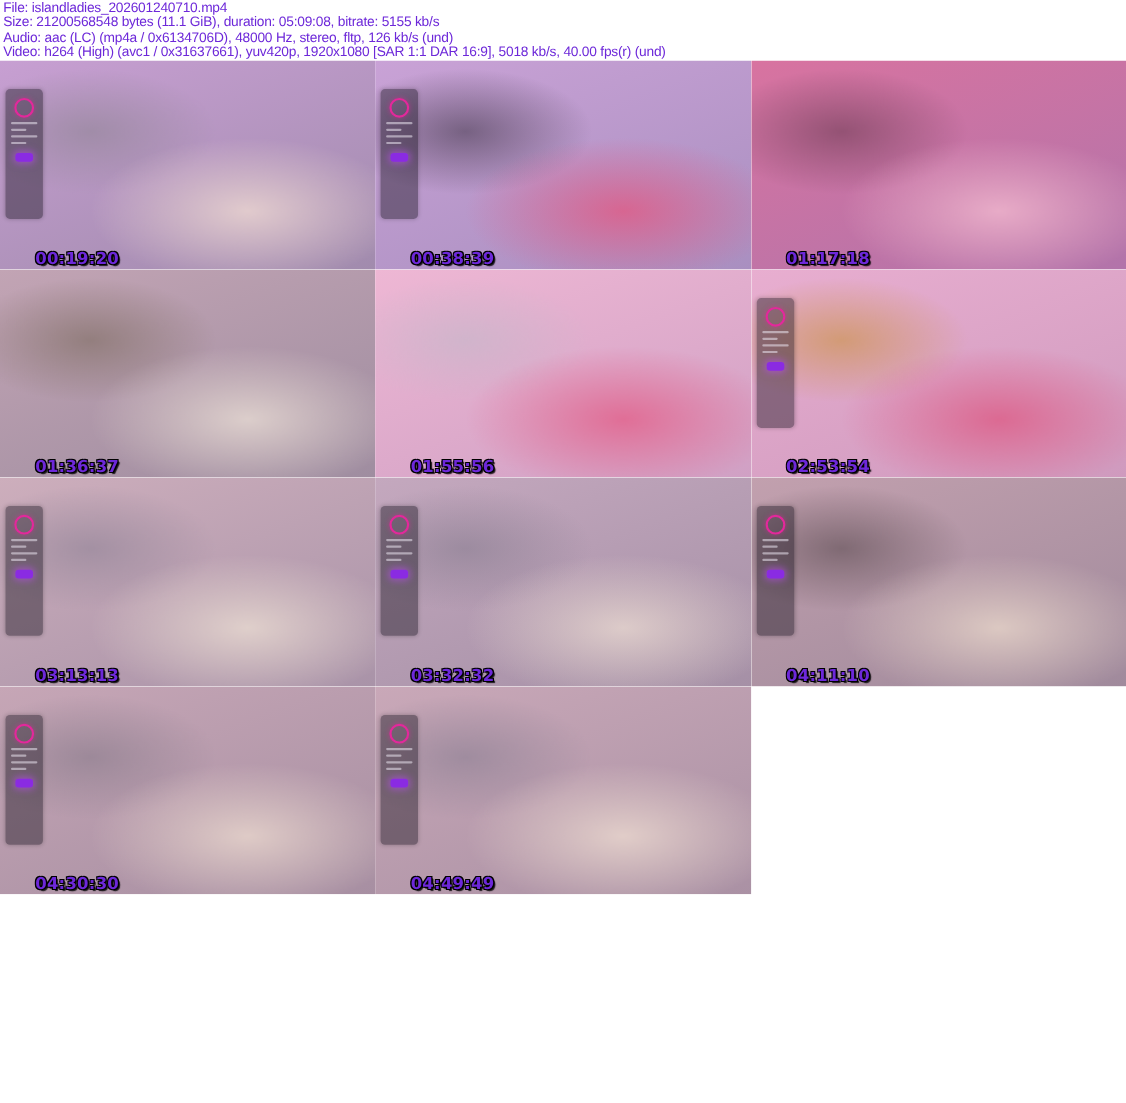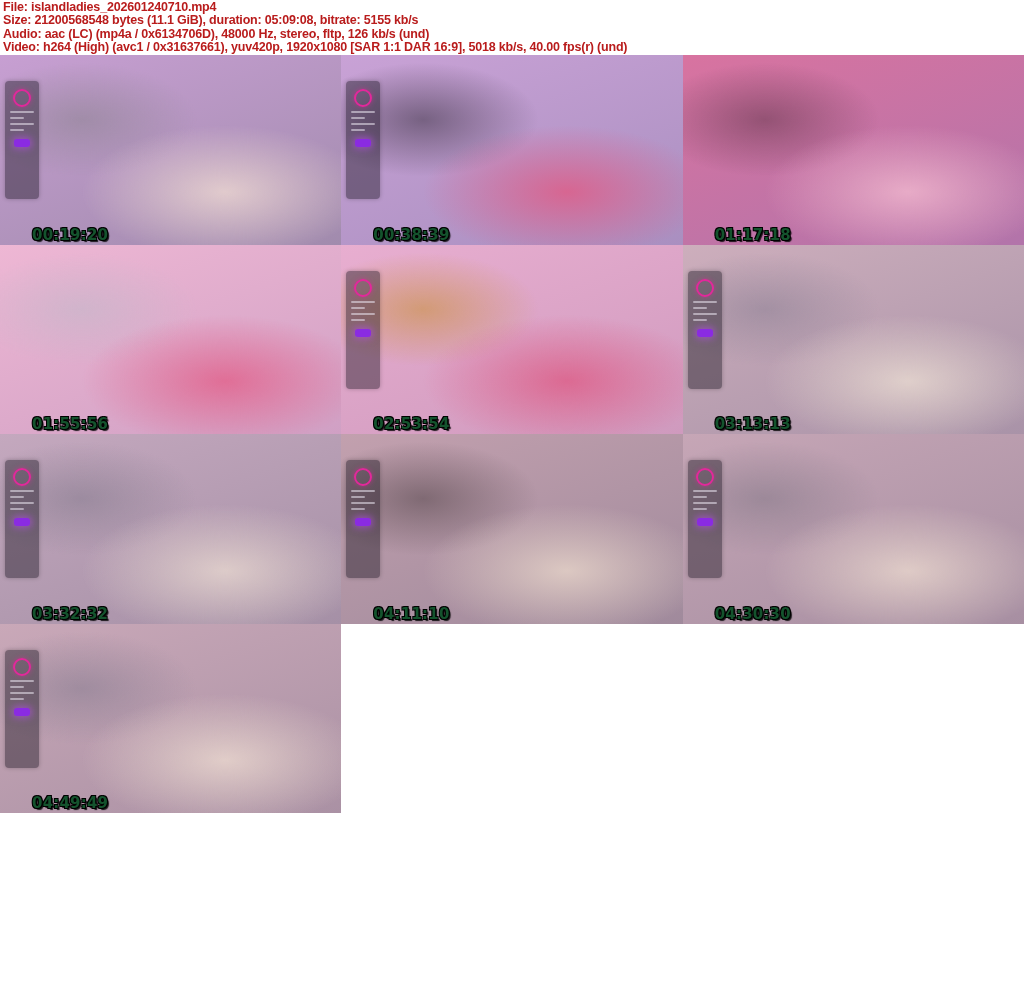--- a/index.html
+++ b/index.html
@@ -18,23 +18,23 @@
     flex-direction: column;
   }
   header.media-info {
     height: 55px;
     box-sizing: border-box;
     padding: 1px 3px 0 3px;
     background: #ffffff;
   }
   header.media-info div {
     font-size: 12.5px;
-    font-weight: 700;
+    font-weight: 400;
     line-height: 13.4px;
-    color: #b91c1c;
+    color: #6d28d9;
     letter-spacing: -0.2px;
     white-space: nowrap;
   }
   .grid {
     flex: 1;
     display: grid;
     grid-template-columns: repeat(3, 1fr);
     grid-template-rows: repeat(5, 1fr);
     width: 1024px;
     height: 948px;
@@ -82,21 +82,21 @@
     box-shadow: 0 0 7px 2px #b44fe699;
   }
   .ts {
     position: absolute;
     left: 3px;
     bottom: 1px;
     font-family: "DejaVu Sans", sans-serif;
     font-size: 15px;
     font-weight: 700;
     letter-spacing: 0.2px;
-    color: #14532d;
+    color: #6d28d9;
     text-shadow:
       -1px -1px 0 #000,
        1px -1px 0 #000,
       -1px  1px 0 #000,
        1px  1px 0 #000,
        2px  2px 1px rgba(0,0,0,0.85);
     padding-left: 29px;
   }
 </style>
 </head>
@@ -135,20 +135,25 @@
       <div class="glow"></div>
     </div>
     <span class="ts">00:38:39</span>
   </div>
       <div class="thumb">
     <div class="scene" style="background: radial-gradient(60% 50% at 66% 72%, rgba(242, 185, 207, 0.8) 0%, transparent 70%), radial-gradient(45% 40% at 24% 34%, rgba(110, 60, 85, 0.6) 0%, transparent 75%), linear-gradient(160deg, rgb(216, 115, 160) 0%, rgb(178, 116, 170) 100%);"></div>
 
     <span class="ts">01:17:18</span>
   </div>
       <div class="thumb">
+    <div class="scene" style="background: radial-gradient(60% 50% at 66% 72%, rgba(232, 220, 212, 0.8) 0%, transparent 70%), radial-gradient(45% 40% at 24% 34%, rgba(123, 106, 94, 0.6) 0%, transparent 75%), linear-gradient(160deg, rgb(194, 164, 180) 0%, rgb(159, 141, 160) 100%);"></div>
+
+    <span class="ts">01:36:37</span>
+  </div>
+      <div class="thumb">
     <div class="scene" style="background: radial-gradient(60% 50% at 66% 72%, rgba(226, 96, 138, 0.8) 0%, transparent 70%), radial-gradient(45% 40% at 24% 34%, rgba(195, 183, 201, 0.6) 0%, transparent 75%), linear-gradient(160deg, rgb(238, 183, 212) 0%, rgb(208, 160, 196) 100%);"></div>
 
     <span class="ts">01:55:56</span>
   </div>
       <div class="thumb">
     <div class="scene" style="background: radial-gradient(60% 50% at 66% 72%, rgba(221, 92, 134, 0.8) 0%, transparent 70%), radial-gradient(45% 40% at 24% 34%, rgba(201, 146, 62, 0.6) 0%, transparent 75%), linear-gradient(160deg, rgb(232, 174, 208) 0%, rgb(207, 154, 190) 100%);"></div>
     <div class="overlay">
       <div class="ring"></div>
       <div class="bar"></div>
       <div class="bar short"></div>

